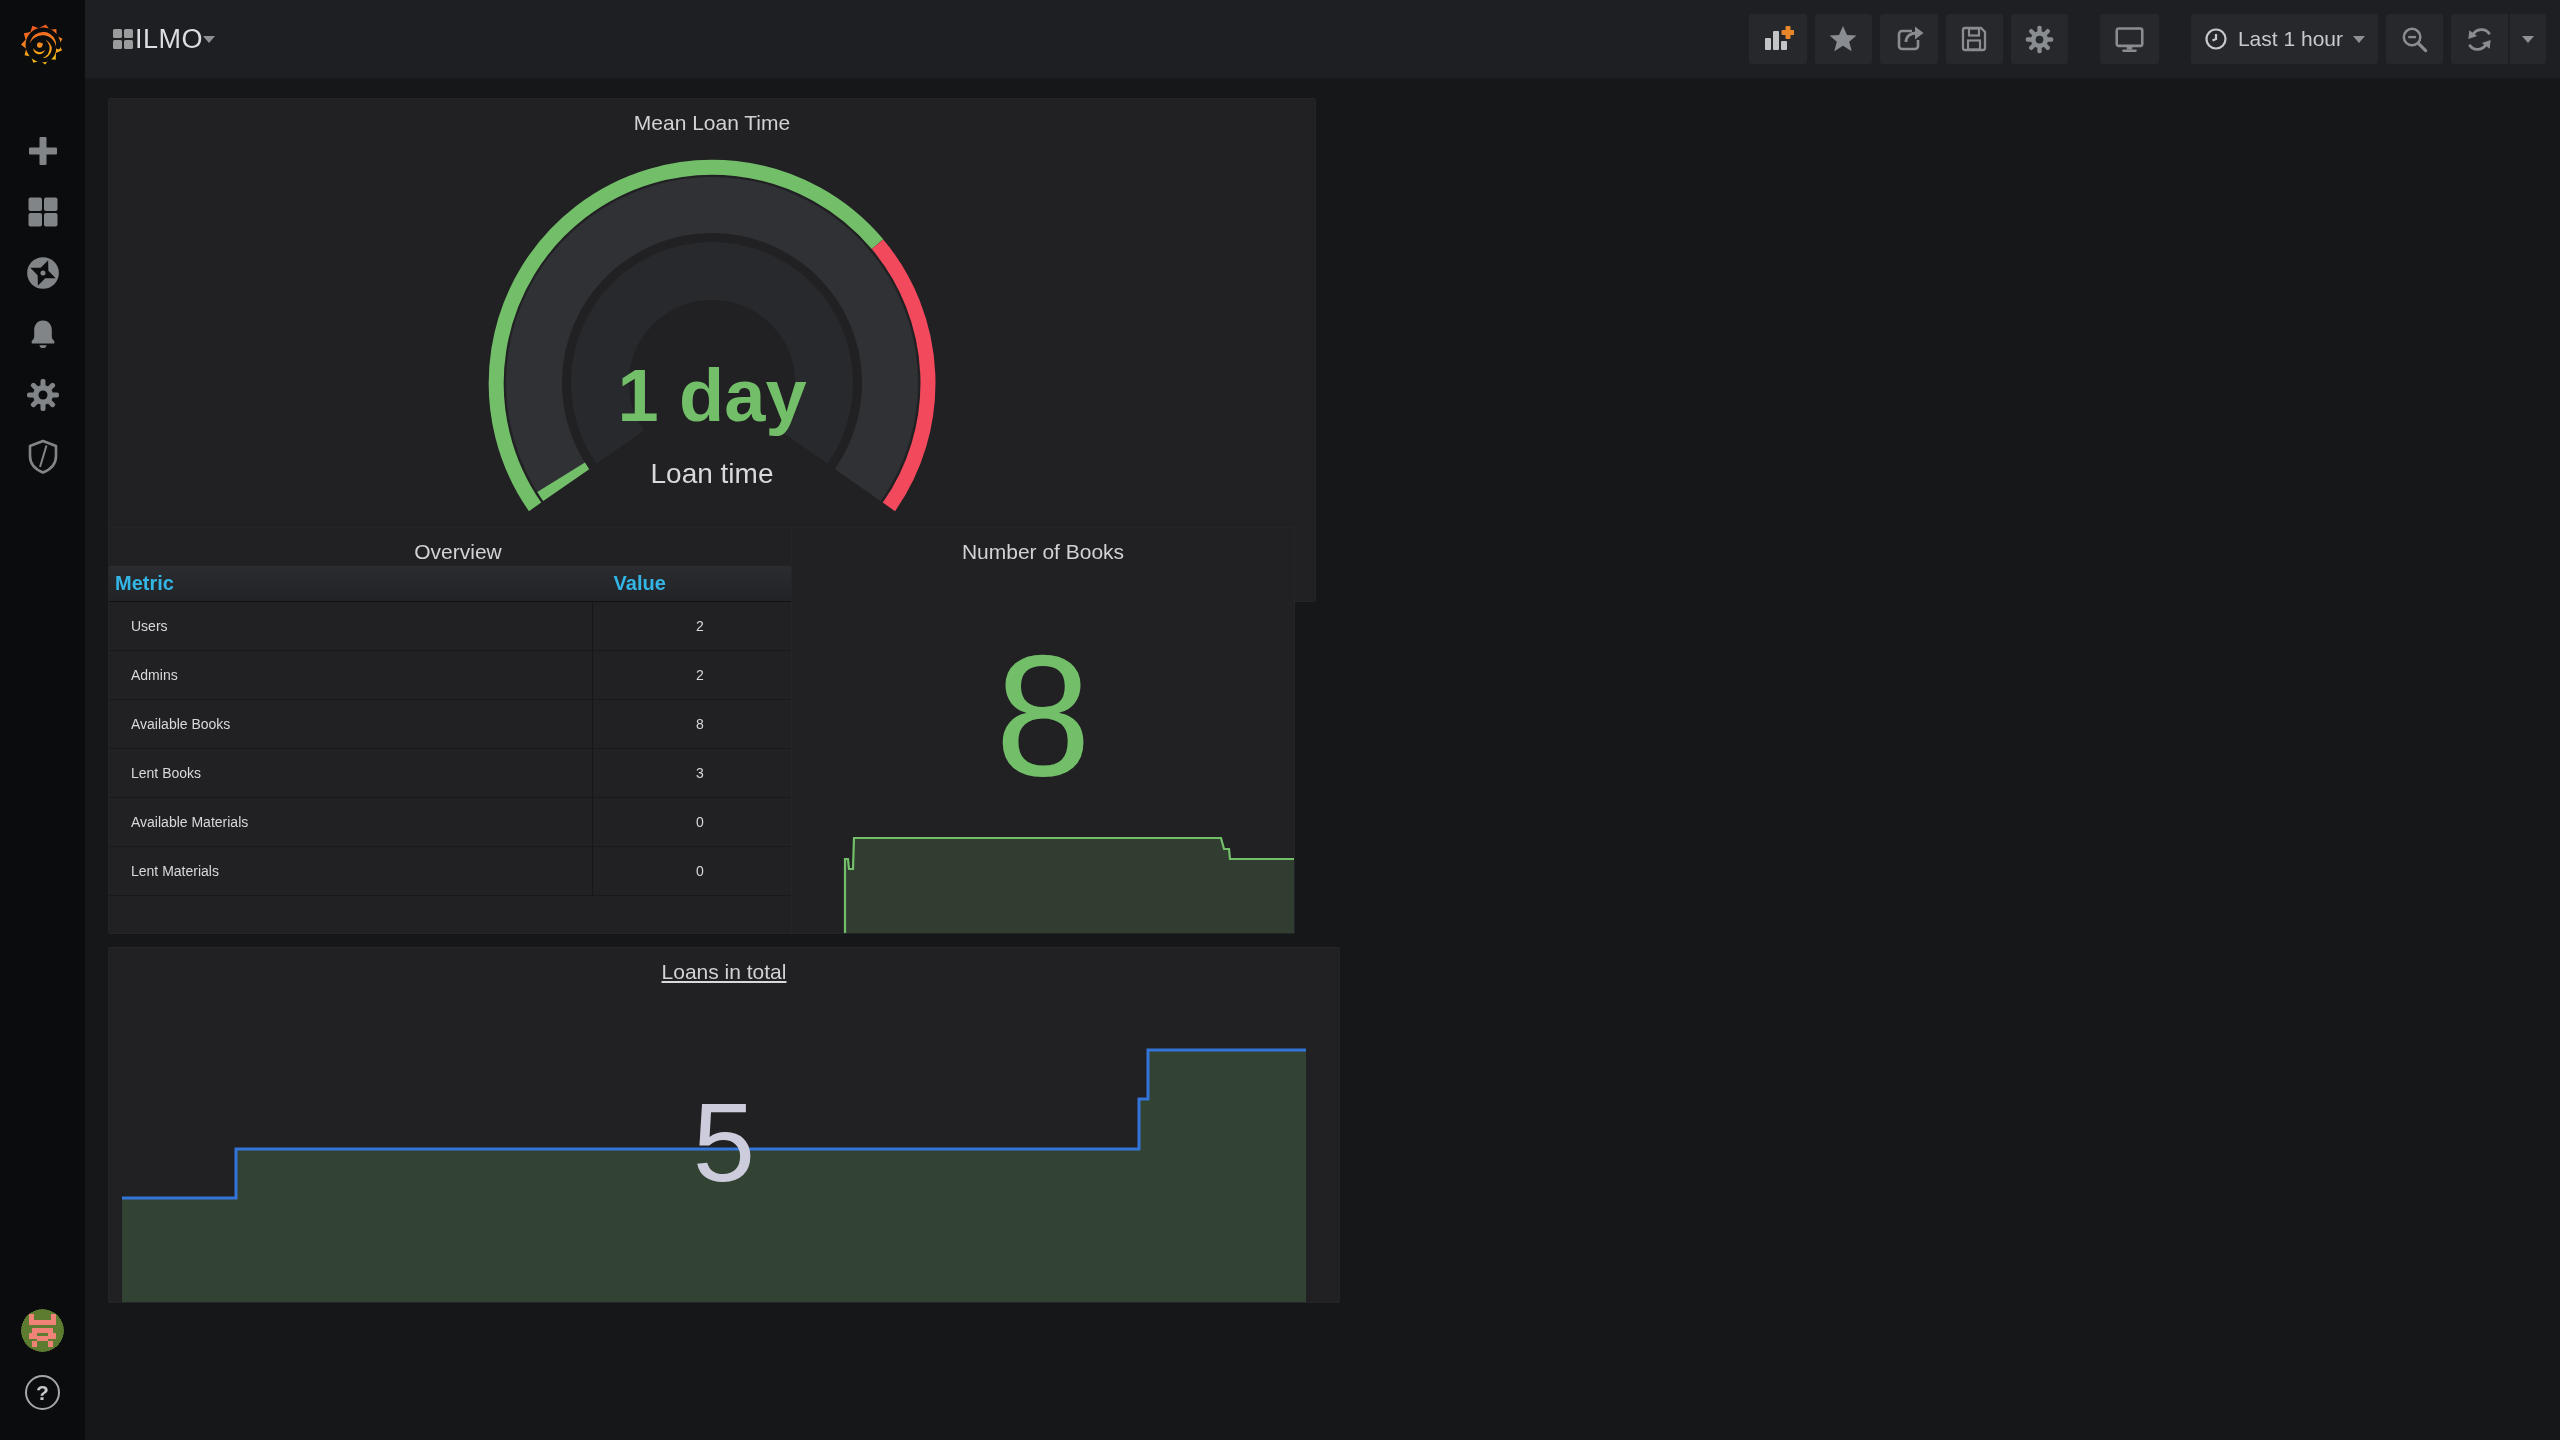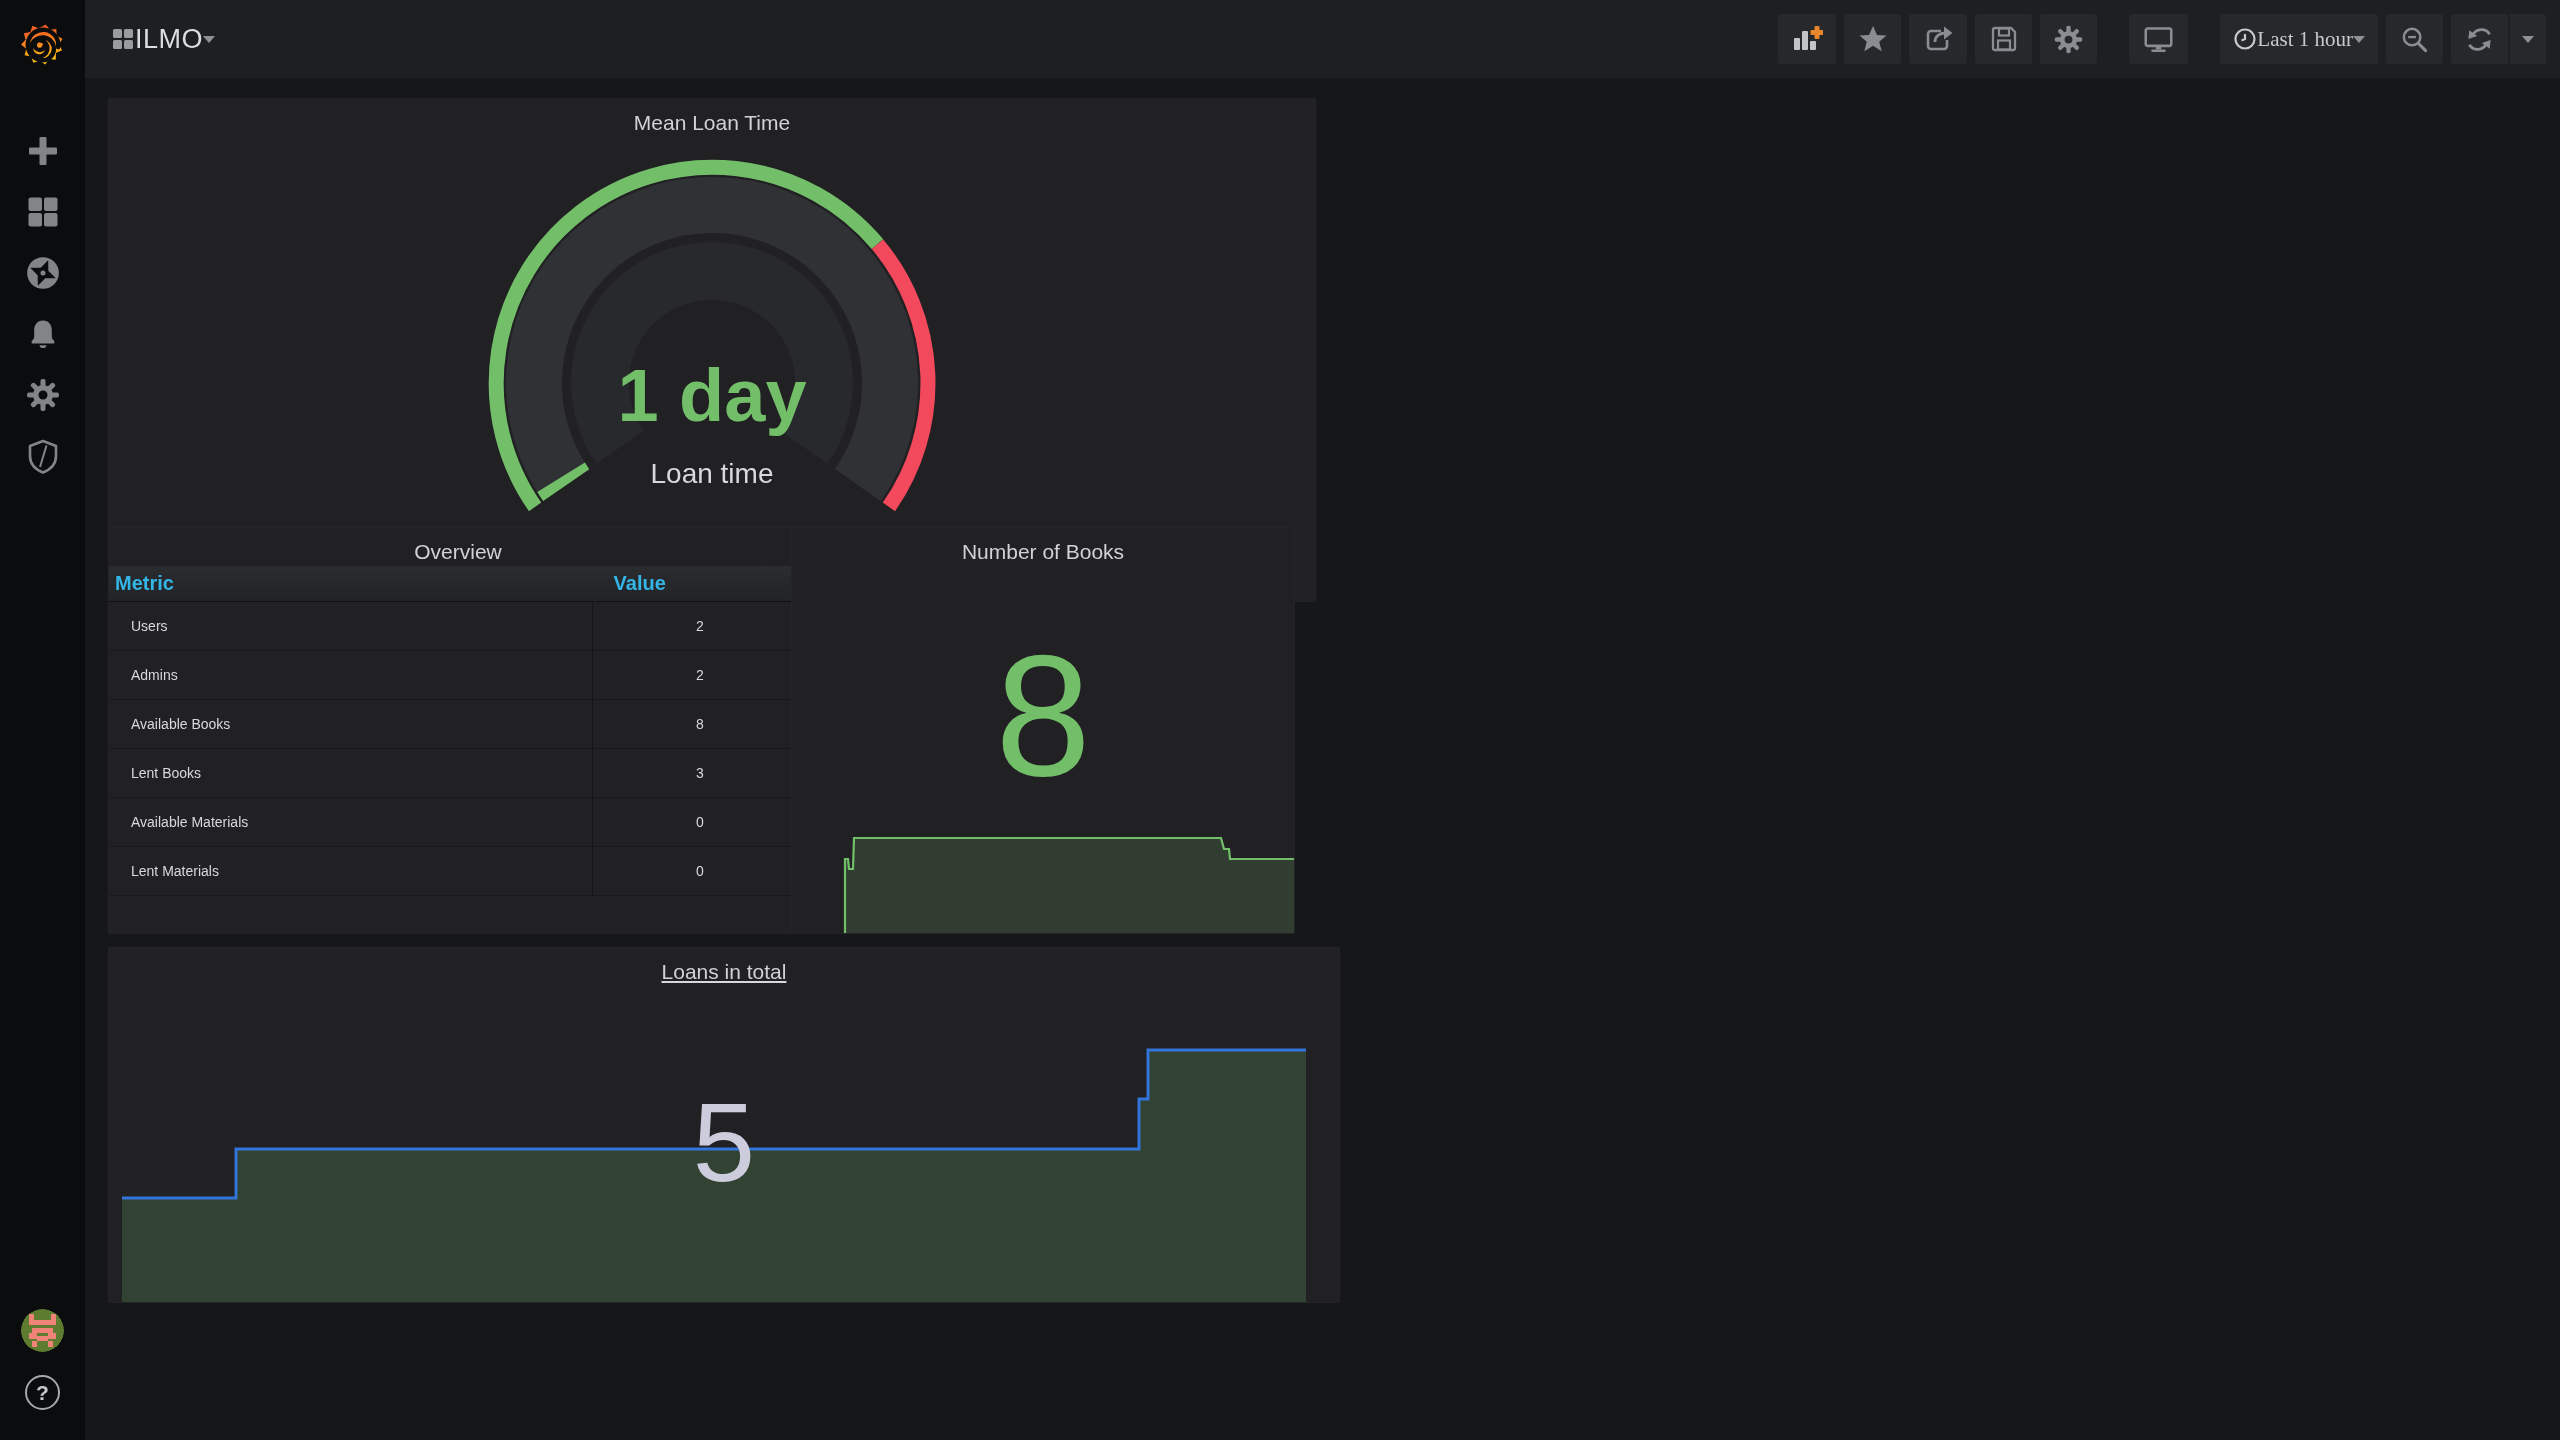--- a/index.html
+++ b/index.html
@@ -23,21 +23,21 @@
   .dash-title-group { display:flex; align-items:center; cursor:pointer; }
   .dash-title { font-size:27px; font-weight:400; color:#dcdde0; letter-spacing:.5px; }
   .caret { width:0; height:0; border-left:7px solid transparent; border-right:7px solid transparent;
            border-top:8px solid #8e9093; }
   .caret.sm { border-left-width:6px; border-right-width:6px; border-top-width:7px; }
   .tb-spacer { flex:1; }
   .tb-right { display:flex; align-items:center; gap:8px; }
   .tb-btn { height:50px; min-width:57px; background:#26282c; border:none; border-radius:3px;
             display:flex; align-items:center; justify-content:center; cursor:pointer; padding:0 13px; }
   .tb-gap-l { margin-left:24px; }
-  .time-btn { color:#c8c9cb; font-size:21px;font-family:Liberation Serif, serif; }
+  .time-btn { gap:10px; color:#c8c9cb; font-size:21px; }
   .split { display:flex; }
   .split .tb-btn.caret-cell { min-width:38px; border-top-left-radius:0; border-bottom-left-radius:0;
             border-left:2px solid #1d1f22; padding:0 10px; }
   .split .tb-btn.main-cell { border-top-right-radius:0; border-bottom-right-radius:0; }
 
   
   .dash { position:absolute; left:85px; top:78px; width:2475px; height:1362px; }
   .panel { position:absolute; background:#212124; border:1px solid #242529; border-radius:2px; }
   .panel-title { text-align:center; padding-top:12px; font-size:21px; font-weight:500; color:#d1d2d4; cursor:pointer; }
 

